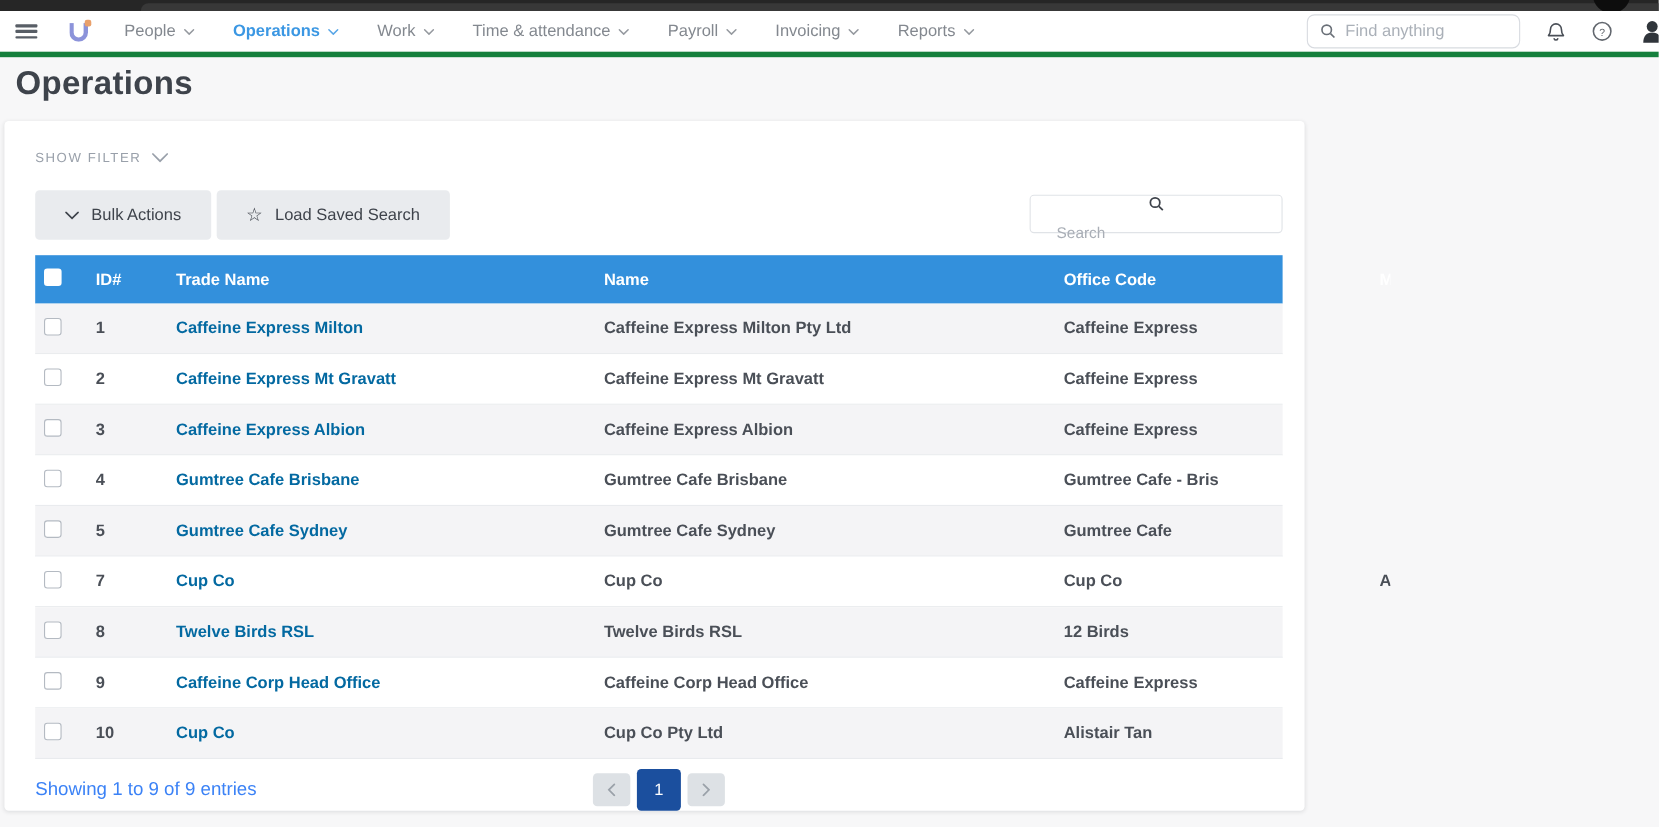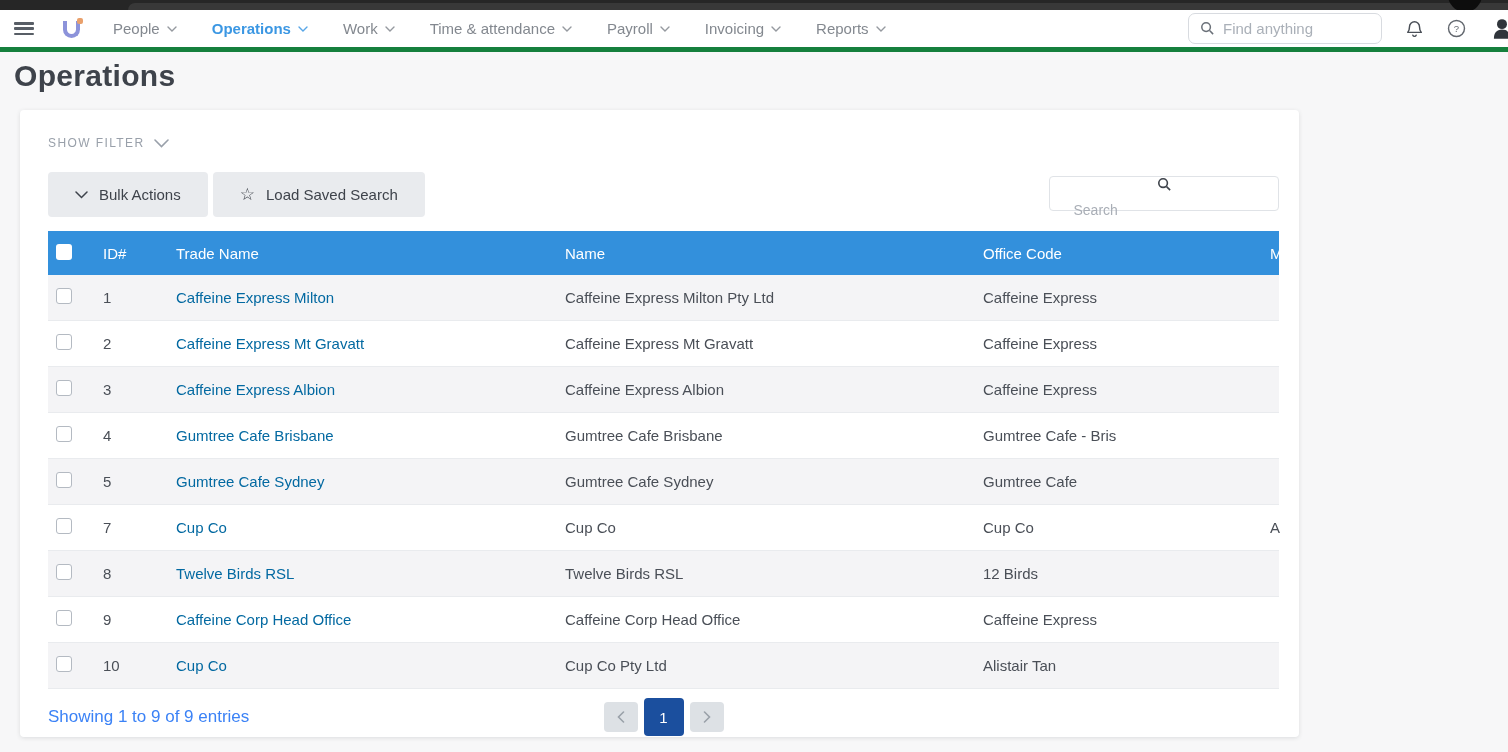--- a/index.html
+++ b/index.html
@@ -52,21 +52,21 @@
   }
   .find-box input { border: none; outline: none; flex: 1; min-width: 0; font-size: 15px; color: #1d4ed8; font-family: inherit; background: transparent; }
   .find-box input::placeholder { color: #aab0b8; }
   .icon-btn { display: flex; align-items: center; justify-content: center; cursor: pointer; }
   .avatar { width: 26px; height: 26px; margin-right: -7px; flex: none; }
 
   
   .page-title { position: absolute; top: 59px; left: 14px; font-size: 30px; font-weight: bold; color: #3e434b; letter-spacing: .3px; }
 
   .card {
-    position: absolute; left: 20px; top: 110px; width: 1279px; height: 627px;
+    position: absolute; left: 4px; top: 110px; width: 1182px; height: 627px;
     background: #fff; border-radius: 4px; box-shadow: 0 1px 4px rgba(40,44,52,.13);
     padding: 0 20px 0 28px;
   }
 
   .show-filter {
     margin-top: 26px; display: inline-flex; align-items: center; gap: 9px;
     font-size: 12px; letter-spacing: 1.4px; color: #99a0aa; cursor: pointer;
   }
 
   .actions-row { margin-top: 21px; display: flex; align-items: flex-start; }
@@ -88,21 +88,21 @@
 
   
   .grid-cols { display: grid; grid-template-columns: 55px 73px 389px 418px 287px 1fr; align-items: center; }
   .thead { margin-top: 14px; height: 44px; background: #3390dc; color: #fff; font-size: 15px; }
   .cb-cell { padding-left: 8px; }
   .cb { display: inline-block; width: 16px; height: 16px; background: #fff; border-radius: 3px; cursor: pointer; }
   .cb.bordered { border: 1.5px solid #b4bac2; }
   .trow { height: 46px; font-size: 15px; color: #4a4f57; border-bottom: 1px solid #e9ebee; background: #fff; }
   .trow.striped { background: #f4f4f6; }
   .link { color: #0369a1; text-decoration: none; cursor: pointer; }
-  .cell { overflow: hidden; white-space: nowrap; text-overflow: ellipsis; padding-right: 10px; }
+  .cell { overflow: hidden; white-space: nowrap; text-overflow: ellipsis; padding-right: 10px; font-weight: bold; }
 
   
   .table-footer { position: relative; margin-top: 0; height: 56px; display: flex; align-items: center; }
   .showing-text { font-size: 17px; color: #3b82f6; }
   .pagination { position: absolute; left: 50%; top: 50%; transform: translate(-50%, -50%); display: flex; align-items: center; gap: 6px; }
   .page-btn {
     width: 34px; height: 30px; border-radius: 4px; background: #dde1e5; border: none;
     display: flex; align-items: center; justify-content: center; cursor: pointer; color: #9aa1a9;
   }
   .page-btn.current { width: 40px; height: 38px; background: #1b4f9e; color: #fff; font-size: 15px; font-family: inherit; }

